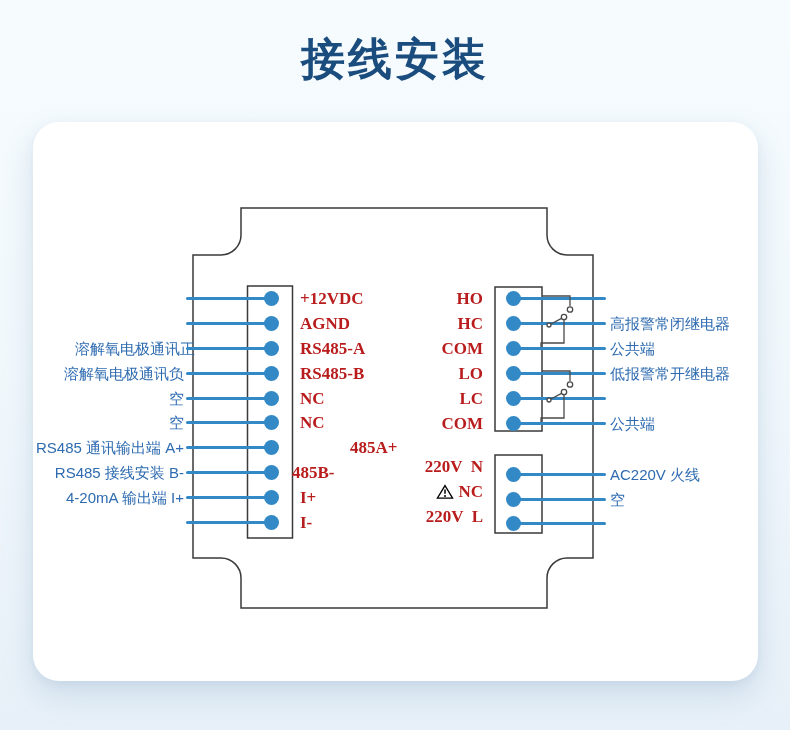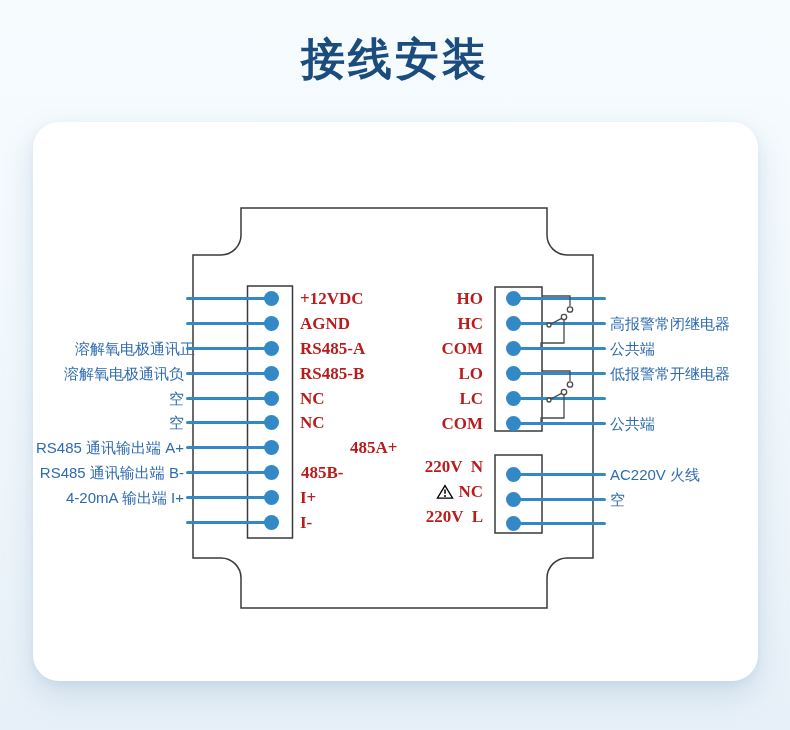--- a/index.html
+++ b/index.html
@@ -82,24 +82,24 @@
       <div class="dot" style="left: 264px; top: 391px;"></div>
       <div class="term" style="left: 300px; width: 90px; top: 388px;">NC</div>
       <div class="lbl right" style="left: 20px; width: 164px; top: 412px;">空</div>
       <div class="wire" style="left: 186px; width: 86px; top: 421px;"></div>
       <div class="dot" style="left: 264px; top: 415px;"></div>
       <div class="term" style="left: 300px; width: 90px; top: 412px;">NC</div>
       <div class="lbl right" style="left: 20px; width: 164px; top: 437px;">RS485 通讯输出端 A+</div>
       <div class="wire" style="left: 186px; width: 86px; top: 446px;"></div>
       <div class="dot" style="left: 264px; top: 440px;"></div>
       <div class="term" style="left: 310px; width: 90px; top: 437px; margin-left: 40px;">485A+</div>
-      <div class="lbl right" style="left: 20px; width: 164px; top: 462px;">RS485 通讯输出端 B-</div>
+      <div class="lbl right" style="left: 20px; width: 164px; top: 462px;">RS485 接线安装 B-</div>
       <div class="wire" style="left: 186px; width: 86px; top: 471px;"></div>
       <div class="dot" style="left: 264px; top: 465px;"></div>
-      <div class="term" style="left: 301px; width: 90px; top: 462px;">485B-</div>
+      <div class="term" style="left: 292px; width: 90px; top: 462px;">485B-</div>
       <div class="lbl right" style="left: 20px; width: 164px; top: 487px;">4-20mA 输出端 I+</div>
       <div class="wire" style="left: 186px; width: 86px; top: 496px;"></div>
       <div class="dot" style="left: 264px; top: 490px;"></div>
       <div class="term" style="left: 300px; width: 90px; top: 487px;">I+</div>
       <div class="wire" style="left: 186px; width: 86px; top: 521px;"></div>
       <div class="dot" style="left: 264px; top: 515px;"></div>
       <div class="term" style="left: 300px; width: 90px; top: 512px;">I-</div>
       <div class="term to-right" style="left: 393px; width: 90px; top: 288px; text-align: right;">HO</div>
       <div class="wire" style="left: 514px; width: 92px; top: 297px;"></div>
       <div class="dot" style="left: 506px; top: 291px;"></div>

